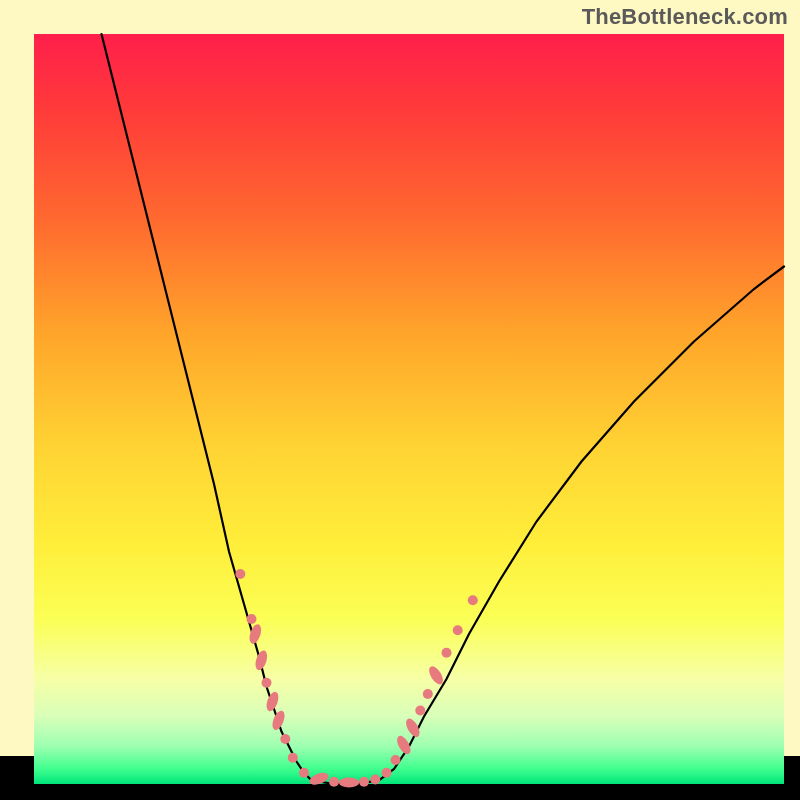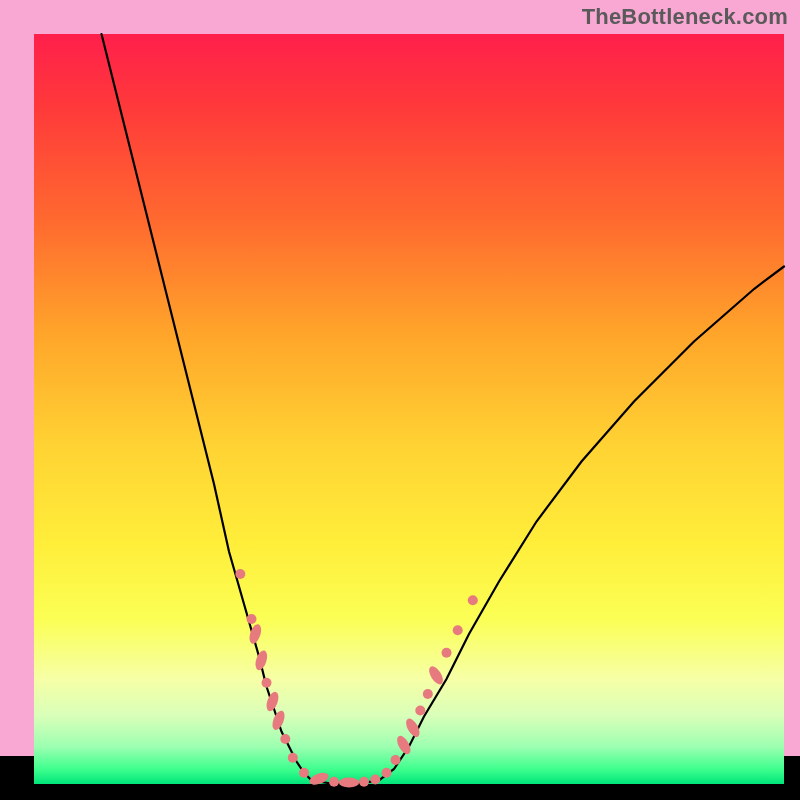--- a/index.html
+++ b/index.html
@@ -8,21 +8,21 @@
     width: 800px;
     height: 800px;
     background: #000;
     font-family: Arial, Helvetica, sans-serif;
     overflow: hidden;
   }
   .stage {
     position: relative;
     width: 800px;
     height: 756px;
-    background: #f9a8d4;
+    background: #fef9c3;
   }
   .watermark {
     position: absolute;
     top: 4px;
     right: 12px;
     color: #5a5a5a;
     font-size: 22px;
     font-weight: 600;
     letter-spacing: 0.2px;
     z-index: 10;

